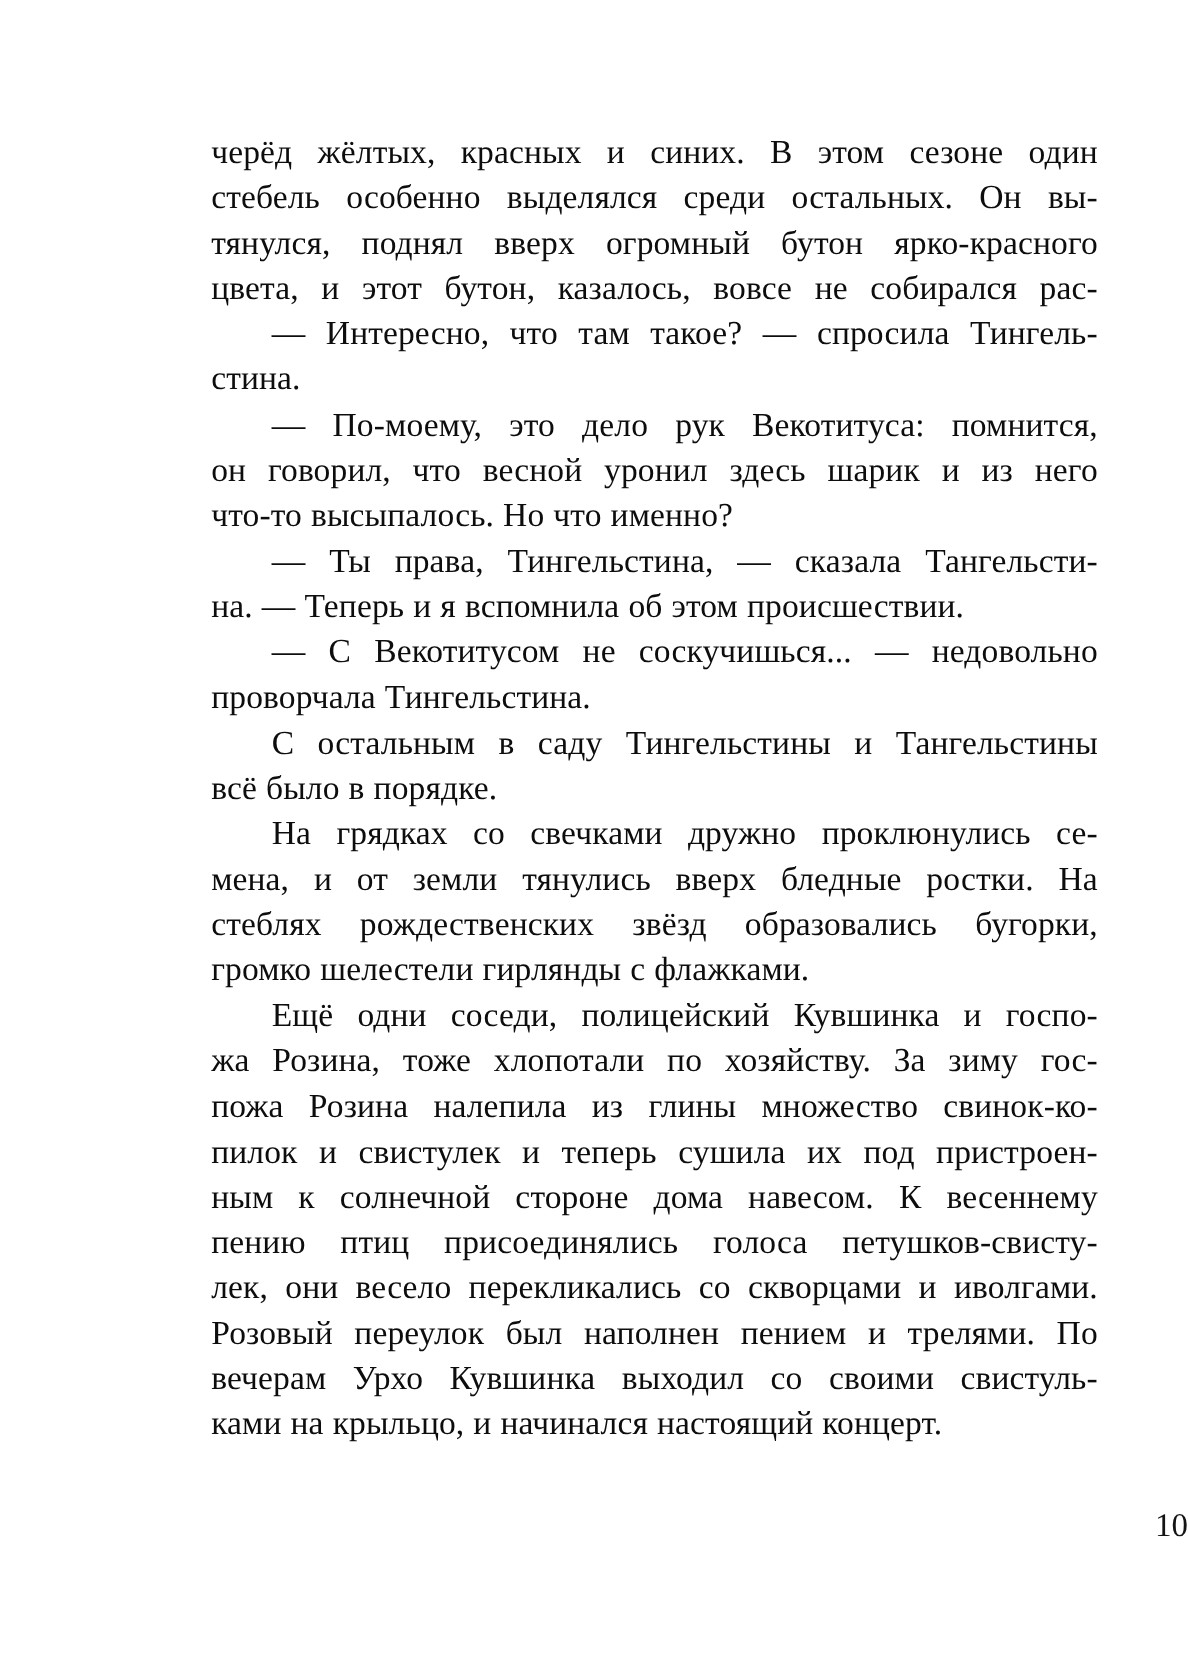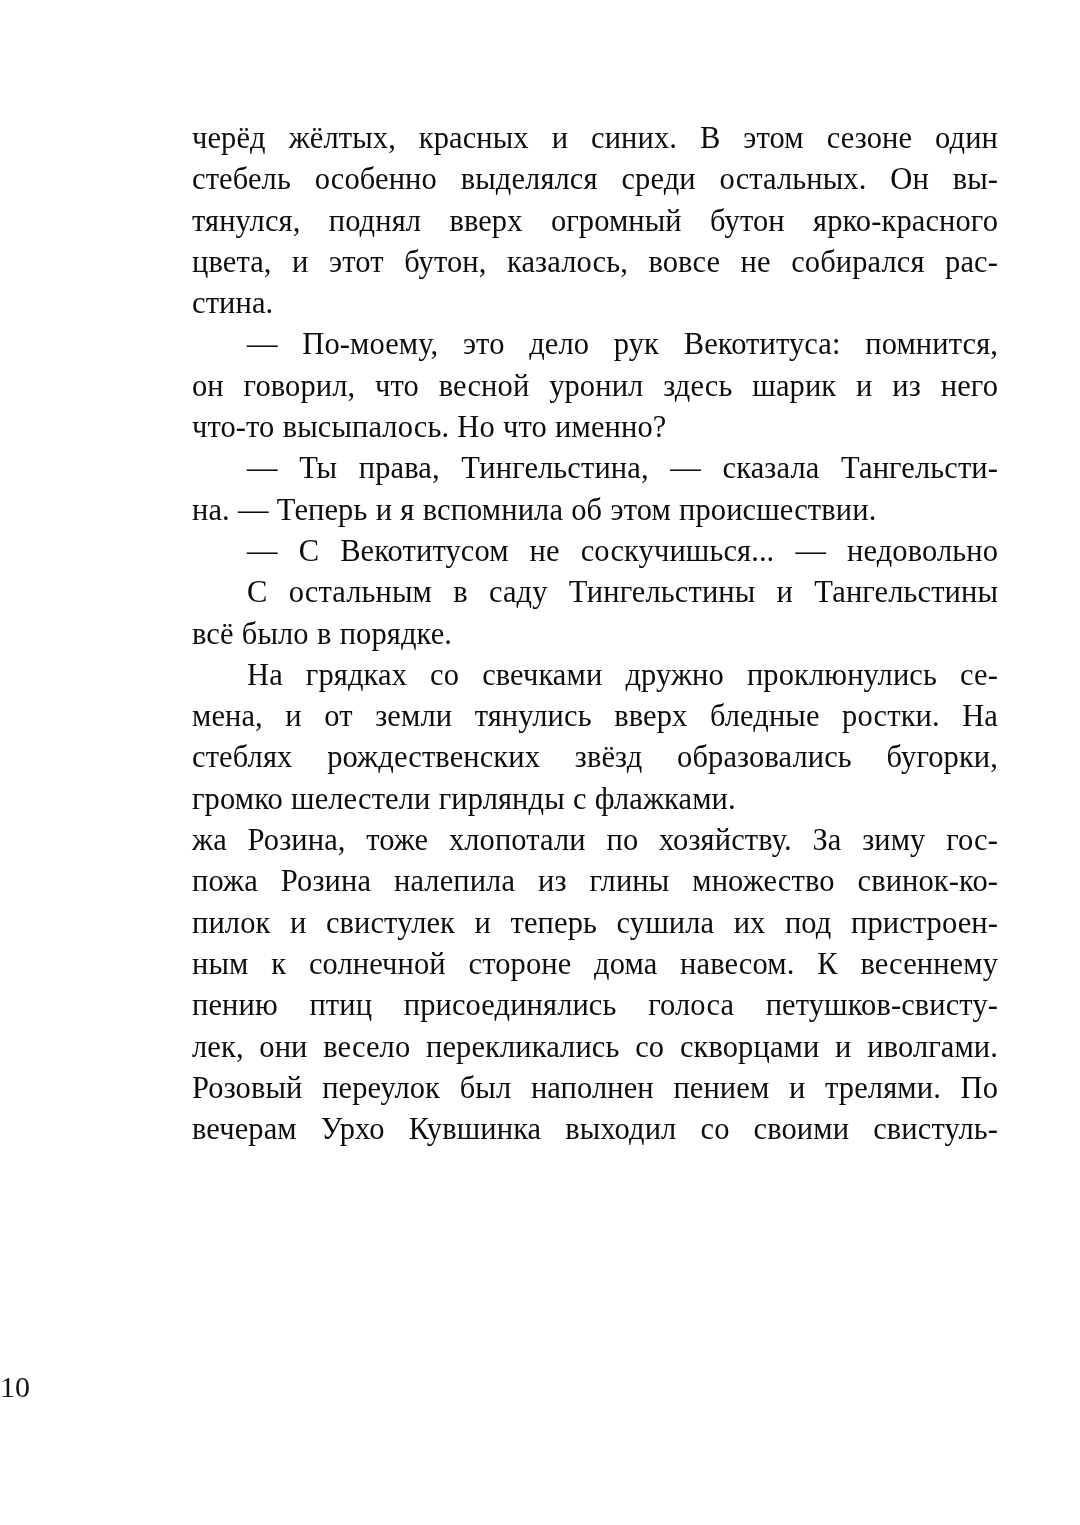--- a/index.html
+++ b/index.html
@@ -56,21 +56,21 @@
   }
   .line.indent-first {
     padding-left: 55px;
   }
 
   .page-number {
     position: absolute;
     left: 0;
     top: 1368px;
     width: 1080px;
-    text-align: left;
+    text-align: right;
     font-size: 30px;
     line-height: 38px;
     color: #141414;
     font-family: "Liberation Serif", "DejaVu Serif", serif;
   }
 </style>
 </head>
 <body>
 
 <div class="page">
@@ -78,59 +78,63 @@
   <div class="text-column">
 
     <p class="para">
       <span class="line">черёд жёлтых, красных и синих. В этом сезоне один</span>
       <span class="line">стебель особенно выделялся среди остальных. Он вы-</span>
       <span class="line">тянулся, поднял вверх огромный бутон ярко-красного</span>
       <span class="line">цвета, и этот бутон, казалось, вовсе не собирался рас-</span>
     </p>
 
     <p class="para">
+      <span class="line indent-first">— Интересно, что там такое? — спросила Тингель-</span>
       <span class="line last">стина.</span>
     </p>
 
 
     <p class="para">
       <span class="line indent-first">— По-моему, это дело рук Векотитуса: помнится,</span>
       <span class="line">он говорил, что весной уронил здесь шарик и из него</span>
       <span class="line last">что-то высыпалось. Но что именно?</span>
     </p>
 
     <p class="para">
       <span class="line indent-first">— Ты права, Тингельстина, — сказала Тангельсти-</span>
       <span class="line last">на. — Теперь и я вспомнила об этом происшествии.</span>
     </p>
 
     <p class="para">
       <span class="line indent-first">— С Векотитусом не соскучишься... — недовольно</span>
+      <span class="line last">проворчала Тингельстина.</span>
     </p>
 
     <p class="para">
       <span class="line indent-first">С остальным в саду Тингельстины и Тангельстины</span>
       <span class="line last">всё было в порядке.</span>
     </p>
 
     <p class="para">
       <span class="line indent-first">На грядках со свечками дружно проклюнулись се-</span>
       <span class="line">мена, и от земли тянулись вверх бледные ростки. На</span>
       <span class="line">стеблях рождественских звёзд образовались бугорки,</span>
       <span class="line last">громко шелестели гирлянды с флажками.</span>
     </p>
 
     <p class="para">
+      <span class="line indent-first">Ещё одни соседи, полицейский Кувшинка и госпо-</span>
       <span class="line">жа Розина, тоже хлопотали по хозяйству. За зиму гос-</span>
       <span class="line">пожа Розина налепила из глины множество свинок-ко-</span>
       <span class="line">пилок и свистулек и теперь сушила их под пристроен-</span>
       <span class="line">ным к солнечной стороне дома навесом. К весеннему</span>
       <span class="line">пению птиц присоединялись голоса петушков-свисту-</span>
       <span class="line">лек, они весело перекликались со скворцами и иволгами.</span>
       <span class="line">Розовый переулок был наполнен пением и трелями. По</span>
       <span class="line">вечерам Урхо Кувшинка выходил со своими свистуль-</span>
+      <span class="line last">ками на крыльцо, и начинался настоящий концерт.</span>
     </p>
 
   </div>
 
   <div class="page-number">10</div>
 
 </div>
 
 </body></html>

